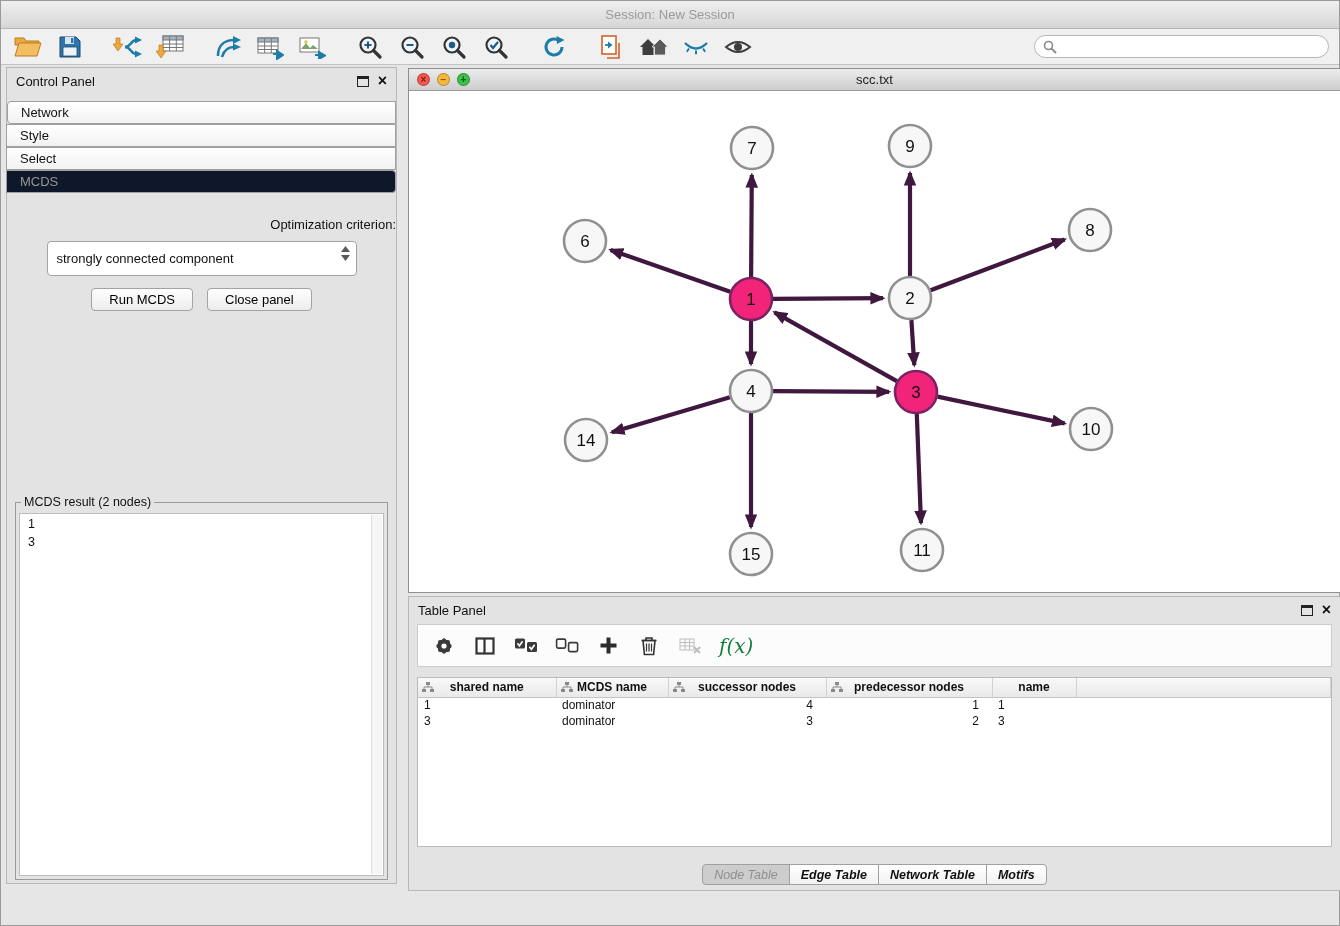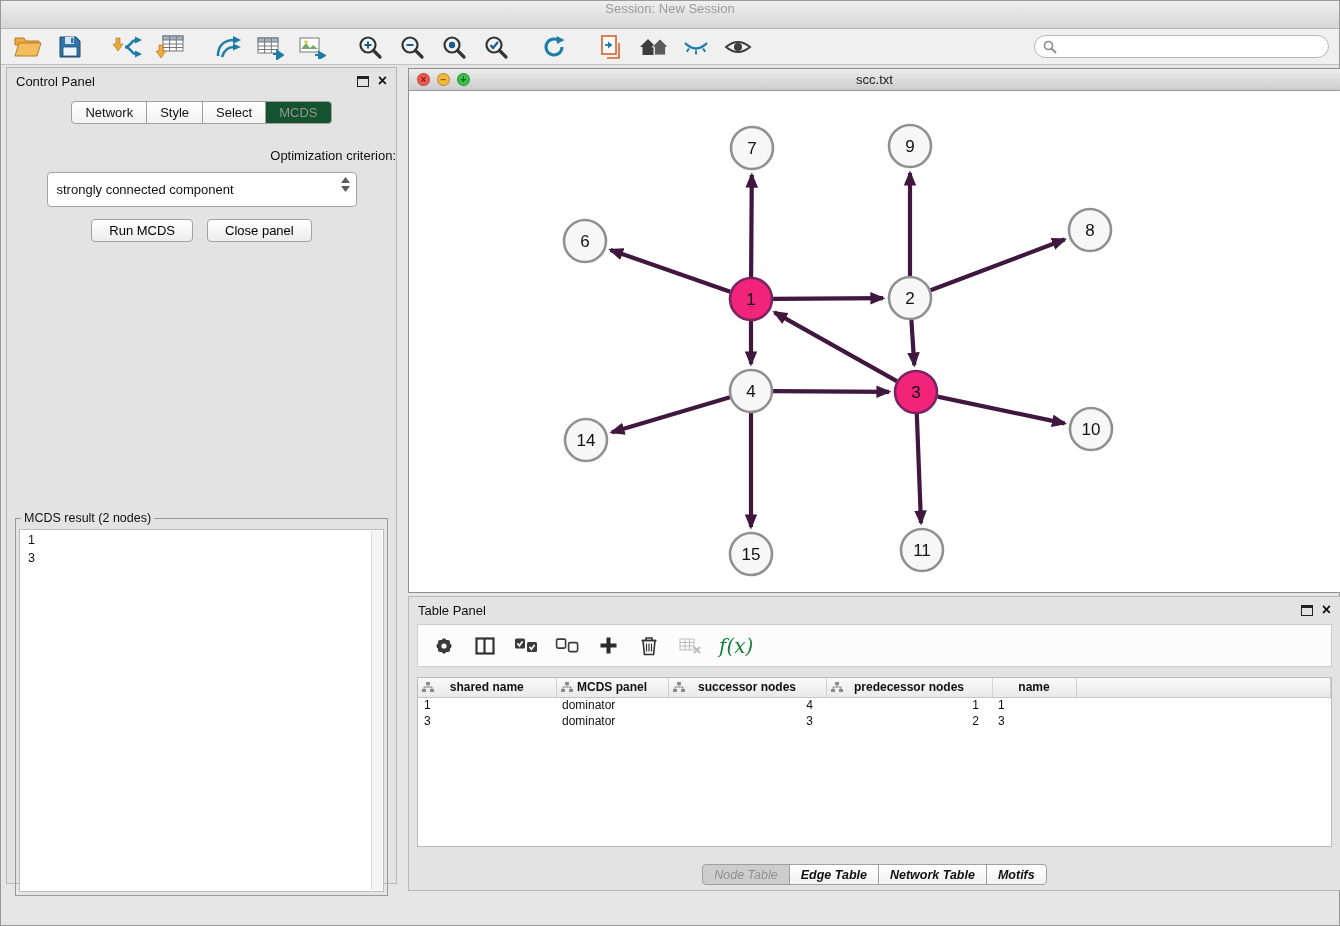--- a/index.html
+++ b/index.html
@@ -3,54 +3,54 @@
 <meta charset="utf-8">
 <style>
   * { margin:0; padding:0; box-sizing:border-box; }
   html,body { width:1340px; height:926px; }
   body { font-family:"Liberation Sans", sans-serif; background:#e6e6e6; position:relative; overflow:hidden; font-size:13px; color:#111; }
   #root { position:absolute; inset:0; background:#e6e6e6; border:1px solid #9a9a9a; }
 
   
   .titlebar { position:absolute; left:0; top:0; width:100%; height:28px;
     background:linear-gradient(#efefef,#d6d6d6); border-bottom:1px solid #b6b6b6;
-    display:flex; align-items:flex-start; justify-content:center; }
+    display:flex; align-items:center; justify-content:center; }
   .titlebar .title { font-size:13px; color:#9b9b9b; }
 
   
   .toolbar { position:absolute; left:0; top:28px; width:100%; height:36px;
     background:#f0f0f0; border-bottom:1px solid #c2c2c2; display:flex; align-items:center; padding-left:6px; }
   .grp { display:flex; align-items:center; margin-right:16px; }
   .tbtn { width:42px; height:32px; display:flex; align-items:center; justify-content:center; border-radius:4px; }
   .search-wrap { margin-left:auto; margin-right:10px; width:295px; height:23px; background:#fff;
     border:1px solid #b5b5b5; border-radius:12px; display:flex; align-items:center; padding:0 8px; }
   .search-wrap input { border:none; outline:none; background:transparent; flex:1; font-size:13px; margin-left:5px; font-family:"Liberation Sans",sans-serif; }
 
   
   .control-panel { position:absolute; left:5px; top:66px; width:391px; height:817px;
     background:#e3e3e3; border:1px solid #b8b8b8; }
   .panel-header { height:26px; display:flex; align-items:center; padding:0 9px; font-size:13px; }
   .panel-header .hspace { flex:1; }
   .float-btn { width:12px; height:11px; border:1.6px solid #222; border-top-width:3px; margin-right:9px; cursor:default; }
   .close-btn { font-size:16px; font-weight:bold; color:#111; line-height:12px; cursor:default; }
-  .cp-tabs { display:flex; justify-content:center; margin-top:7px; }
+  .cp-tabs { display:flex; justify-content:center; margin-top:7px;flex-direction:column; }
   .seg { padding:3px 13px; font-size:13px; background:linear-gradient(#ffffff,#f2f2f2);
     border:1px solid #a0a0a0; margin-left:-1px; color:#111; white-space:nowrap; }
   .seg:first-child { border-radius:4px 0 0 4px; margin-left:0; }
   .seg:last-child { border-radius:0 4px 4px 0; }
-  .seg.active { background:#14532d; color:#959595; }
+  .seg.active { background:#0f172a; color:#959595; }
   .opt-label { text-align:right; margin-top:24px; font-size:13px; }
   .dropdown { margin:9px auto 0; width:310px; height:35px; background:#fff; border:1px solid #a3a3a3;
     border-radius:4px; display:flex; align-items:center; padding-left:9px; font-size:13px; position:relative; }
   .dropdown .stepper { position:absolute; right:5px; top:3px; }
   .cp-buttons { display:flex; justify-content:center; gap:14px; margin-top:12px; }
   .mac-btn { height:23px; padding:0 17px; border:1px solid #a3a3a3; border-radius:4px;
     background:linear-gradient(#ffffff,#ececec); font-size:13px; font-family:"Liberation Sans",sans-serif; }
   .result-box { position:absolute; left:8px; top:427px; width:373px; height:385px;
-    border:1px solid #9a9a9a;margin-top:16px; }
+    border:1px solid #9a9a9a; }
   .result-box legend { font-size:12.5px; margin-left:5px; padding:0 3px; }
   .result-inner { position:absolute; left:3px; right:3px; top:4px; bottom:3px; background:#fff; border:1px solid #bdbdbd; }
   .result-items { position:absolute; inset:1px 12px 1px 1px; font-size:12.5px; }
   .result-item { padding:1px 0 1px 7px; line-height:16px; }
   .result-sb { position:absolute; right:1px; top:1px; bottom:1px; width:11px; background:#f5f5f5; border-left:1px solid #dcdcdc; }
 
   
   .net-window { position:absolute; left:407px; top:67px; width:933px; height:525px;
     border:1px solid #8f8f8f; background:#fff; }
   .net-titlebar { height:22px; background:linear-gradient(#ececec,#cdcdcd); border-bottom:1px solid #9a9a9a;
@@ -445,21 +445,21 @@
                 </svg>
               <span>shared name</span>
             </th>
             <th>
               <svg class="tree-ico" width="12" height="11" viewBox="0 0 12 11">
                   <rect x="4" y="0" width="4" height="3" fill="#8a8a8a"></rect>
                   <rect x="0" y="7" width="4" height="3" fill="#8a8a8a"></rect>
                   <rect x="8" y="7" width="4" height="3" fill="#8a8a8a"></rect>
                   <path d="M6 3v2 M2 7V5h8v2" stroke="#8a8a8a" fill="none"></path>
                 </svg>
-              <span>MCDS panel</span>
+              <span>MCDS name</span>
             </th>
             <th>
               <svg class="tree-ico" width="12" height="11" viewBox="0 0 12 11">
                   <rect x="4" y="0" width="4" height="3" fill="#8a8a8a"></rect>
                   <rect x="0" y="7" width="4" height="3" fill="#8a8a8a"></rect>
                   <rect x="8" y="7" width="4" height="3" fill="#8a8a8a"></rect>
                   <path d="M6 3v2 M2 7V5h8v2" stroke="#8a8a8a" fill="none"></path>
                 </svg>
               <span>successor nodes</span>
             </th>

